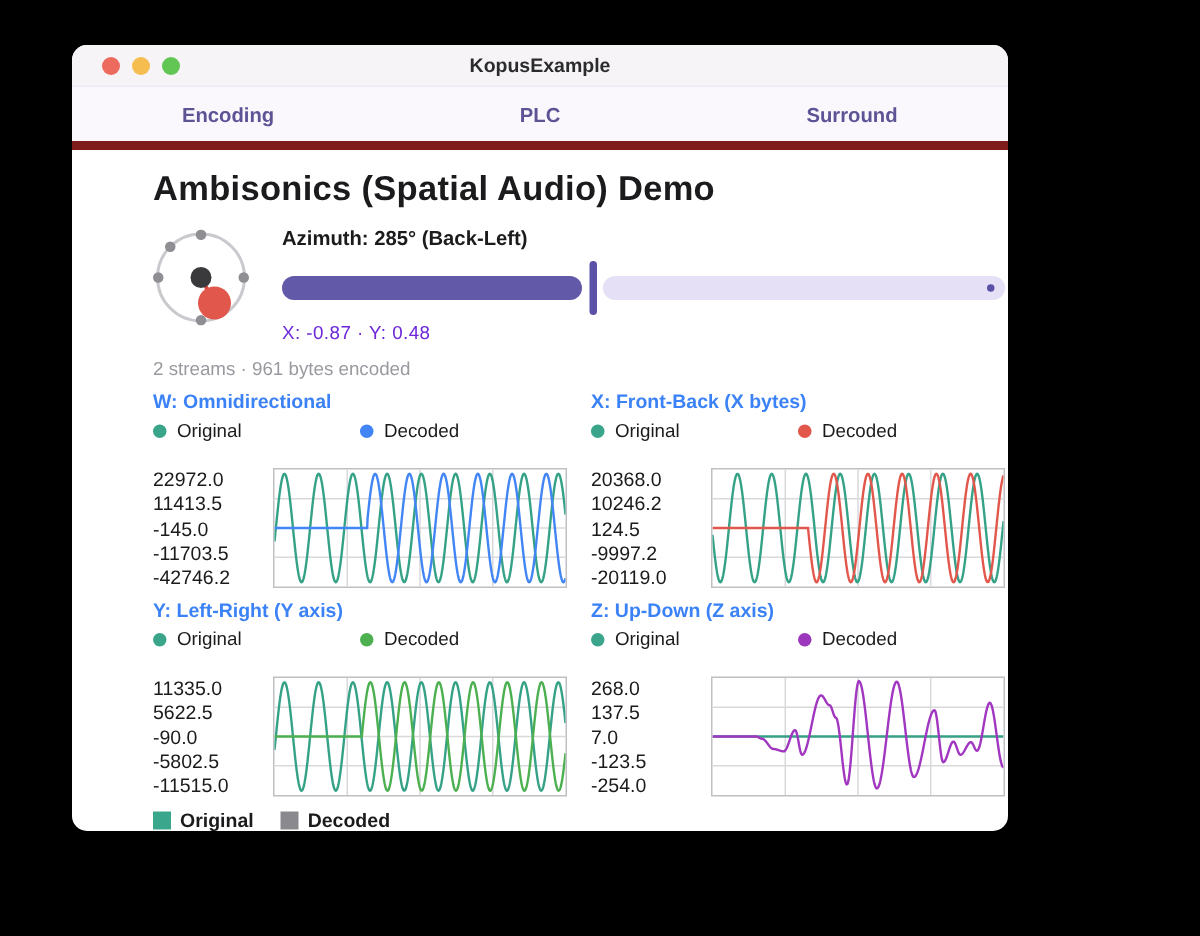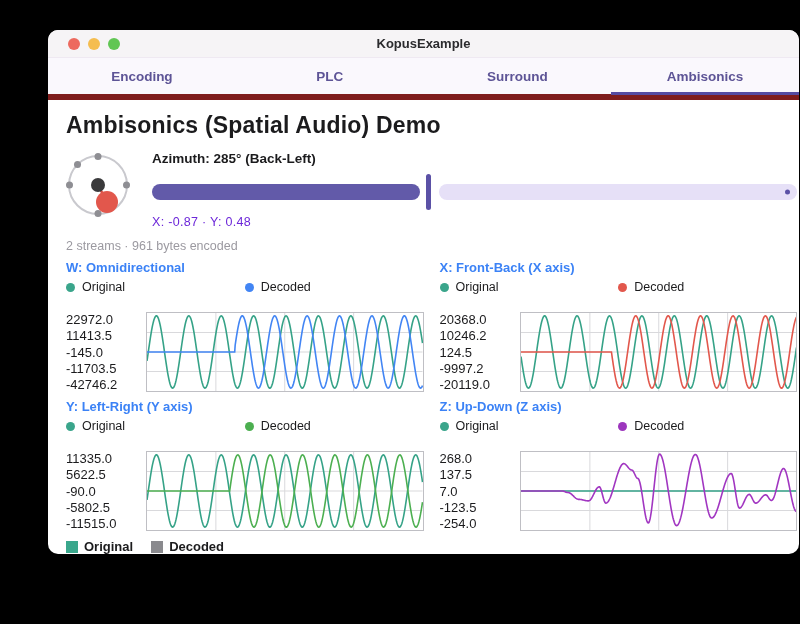--- a/index.html
+++ b/index.html
@@ -1,32 +1,32 @@
 <!DOCTYPE html>
 <html><head>
 <meta charset="utf-8">
 <style>
   * { margin:0; padding:0; box-sizing:border-box; }
   html,body { width:800px; height:624px; background:#000; font-family:"Liberation Sans",sans-serif; }
   .window {
-    position:absolute; left:48px; top:30px; width:751px; height:524px;
+    position:absolute; left:48px; top:30px; width:624px; height:524px;
     background:#fff; border-radius:10px; overflow:hidden;
     box-shadow:0 18px 50px rgba(0,0,0,.65);
   }
   
   .titlebar { height:28px; background:#f6f4f6; border-bottom:1px solid #efe9f2; display:flex; align-items:center; justify-content:center; position:relative; }
   .lights { position:absolute; left:20px; top:0; bottom:0; display:flex; align-items:center; gap:8px; }
   .light { width:12px; height:12px; border-radius:50%; }
   .win-title { font-size:13px; font-weight:bold; color:#2b2b2e; }
   
   .tabbar { height:42px; background:#faf8fd; border-bottom:6px solid #7f1d1d; display:flex; }
   .tab { flex:1; display:flex; align-items:center; justify-content:center; font-size:13.5px; font-weight:bold; color:#5d5496; position:relative; cursor:pointer; }
   .tab.active::after { content:""; position:absolute; left:0; right:0; bottom:-1px; height:3px; background:#554ba2; }
   
-  .content { padding:12px 2px 0 18px; }
+  .content { padding:12px 2px 0 18px;margin-left:36px; }
   .page-title { font-size:23px; font-weight:bold; color:#1b1b1d; margin-bottom:12px; letter-spacing:.2px; }
   .azimuth-row { display:flex; gap:22px; align-items:flex-start; }
   .dial { width:64px; height:64px; position:relative; margin-top:2px; flex:0 0 64px; }
   .dial svg { position:absolute; inset:0; }
   .slider-col { flex:1; min-width:0; }
   .azimuth-label { font-size:13.5px; font-weight:bold; color:#1b1b1d; margin-bottom:8px; }
   .slider { position:relative; height:36px; }
   .slider-fill   { position:absolute; left:0; top:50%; transform:translateY(-50%); height:16px; border-radius:8px; background:#625aa9; }
   .slider-handle { position:absolute; top:0; bottom:0; width:5px; border-radius:3px; background:#5b51a6; }
   .slider-track  { position:absolute; right:0; top:50%; transform:translateY(-50%); height:16px; border-radius:8px; background:#e6e0f7; }
@@ -66,23 +66,20 @@
   <div class="tabbar">
     <div class="tab">
         <span>Encoding</span>
       </div>
     <div class="tab">
         <span>PLC</span>
       </div>
     <div class="tab">
         <span>Surround</span>
       </div>
-    <div class="tab active">
-        <span>Ambisonics</span>
-      </div>
   </div>
 
   <div class="content">
     <div class="page-title">Ambisonics (Spatial Audio) Demo</div>
 
     <div class="azimuth-row">
       <div class="dial">
         <svg viewBox="0 0 64 64">
           <circle cx="32" cy="32" r="29" fill="none" stroke="#c9c9ce" stroke-width="2"></circle>
           <circle cx="32" cy="3.5" r="3.5" fill="#8e8e93"></circle>
@@ -141,21 +138,21 @@
                 <line x1="0" x2="300" y1="40" y2="40" stroke="#d9d9dc" vector-effect="non-scaling-stroke"></line>
                 <line x1="0" x2="300" y1="60" y2="60" stroke="#d9d9dc" vector-effect="non-scaling-stroke"></line>
                 <path d="M0.00 49.21L0.50 45.99L1.00 42.71L1.50 39.42L2.00 36.13L2.50 32.87L3.00 29.66L3.50 26.54L4.00 23.53L4.50 20.64L5.00 17.91L5.50 15.35L6.00 12.99L6.50 10.84L7.00 8.93L7.50 7.26L8.00 5.84L8.50 4.70L9.00 3.84L9.50 3.27L10.00 2.98L10.50 2.99L11.00 3.29L11.50 3.89L12.00 4.76L12.50 5.92L13.00 7.35L13.50 9.03L14.00 10.96L14.50 13.12L15.00 15.50L15.50 18.07L16.00 20.81L16.50 23.70L17.00 26.72L17.50 29.85L18.00 33.06L18.50 36.32L19.00 39.61L19.50 42.91L20.00 46.18L20.50 49.40L21.00 52.55L21.50 55.60L22.00 58.52L22.50 61.30L23.00 63.91L23.50 66.34L24.00 68.55L24.50 70.53L25.00 72.28L25.50 73.77L26.00 74.99L26.50 75.93L27.00 76.59L27.50 76.96L28.00 77.04L28.50 76.83L29.00 76.32L29.50 75.52L30.00 74.45L30.50 73.10L31.00 71.49L31.50 69.63L32.00 67.53L32.50 65.22L33.00 62.71L33.50 60.02L34.00 57.17L34.50 54.18L35.00 51.08L35.50 47.89L36.00 44.64L36.50 41.36L37.00 38.06L37.50 34.78L38.00 31.54L38.50 28.37L39.00 25.29L39.50 22.32L40.00 19.50L40.50 16.83L41.00 14.36L41.50 12.08L42.00 10.03L42.50 8.21L43.00 6.64L43.50 5.34L44.00 4.31L44.50 3.57L45.00 3.11L45.50 2.95L46.00 3.08L46.50 3.50L47.00 4.21L47.50 5.21L48.00 6.48L48.50 8.01L49.00 9.80L49.50 11.83L50.00 14.08L50.50 16.53L51.00 19.17L51.50 21.98L52.00 24.93L52.50 28.00L53.00 31.16L53.50 34.40L54.00 37.67L54.50 40.97L55.00 44.26L55.50 47.51L56.00 50.71L56.50 53.82L57.00 56.82L57.50 59.69L58.00 62.40L58.50 64.94L59.00 67.27L59.50 69.39L60.00 71.28L60.50 72.92L61.00 74.30L61.50 75.41L62.00 76.24L62.50 76.78L63.00 77.03L63.50 76.99L64.00 76.65L64.50 76.03L65.00 75.11L65.50 73.93L66.00 72.47L66.50 70.75L67.00 68.79L67.50 66.61L68.00 64.21L68.50 61.62L69.00 58.86L69.50 55.95L70.00 52.91L70.50 49.78L71.00 46.56L71.50 43.29L72.00 40.00L72.50 36.71L73.00 33.44L73.50 30.22L74.00 27.09L74.50 24.05L75.00 21.14L75.50 18.38L76.00 15.79L76.50 13.39L77.00 11.21L77.50 9.25L78.00 7.53L78.50 6.07L79.00 4.89L79.50 3.97L80.00 3.35L80.50 3.01L81.00 2.97L81.50 3.22L82.00 3.76L82.50 4.59L83.00 5.70L83.50 7.08L84.00 8.72L84.50 10.61L85.00 12.73L85.50 15.06L86.00 17.60L86.50 20.31L87.00 23.18L87.50 26.18L88.00 29.29L88.50 32.49L89.00 35.74L89.50 39.03L90.00 42.33L90.50 45.60L91.00 48.84L91.50 52.00L92.00 55.07L92.50 58.02L93.00 60.83L93.50 63.47L94.00 65.92L94.50 68.17L95.00 70.20L95.50 71.99L96.00 73.52L96.50 74.79L97.00 75.79L97.50 76.50L98.00 76.92L98.50 77.05L99.00 76.89L99.50 76.43L100.00 75.69L100.50 74.66L101.00 73.36L101.50 71.79L102.00 69.97L102.50 67.92L103.00 65.64L103.50 63.17L104.00 60.50L104.50 57.68L105.00 54.71L105.50 51.63L106.00 48.46L106.50 45.22L107.00 41.94L107.50 38.64L108.00 35.36L108.50 32.11L109.00 28.92L109.50 25.82L110.00 22.83L110.50 19.98L111.00 17.29L111.50 14.78L112.00 12.47L112.50 10.37L113.00 8.51L113.50 6.90L114.00 5.55L114.50 4.48L115.00 3.68L115.50 3.17L116.00 2.96L116.50 3.04L117.00 3.41L117.50 4.07L118.00 5.01L118.50 6.23L119.00 7.72L119.50 9.47L120.00 11.45L120.50 13.66L121.00 16.09L121.50 18.70L122.00 21.47L122.50 24.40L123.00 27.45L123.50 30.60L124.00 33.82L124.50 37.09L125.00 40.39L125.50 43.68L126.00 46.94L126.50 50.15L127.00 53.28L127.50 56.30L128.00 59.19L128.50 61.93L129.00 64.50L129.50 66.88L130.00 69.04L130.50 70.97L131.00 72.65L131.50 74.08L132.00 75.24L132.50 76.11L133.00 76.71L133.50 77.01L134.00 77.02L134.50 76.73L135.00 76.16L135.50 75.30L136.00 74.16L136.50 72.74L137.00 71.07L137.50 69.16L138.00 67.01L138.50 64.65L139.00 62.09L139.50 59.36L140.00 56.47L140.50 53.46L141.00 50.34L141.50 47.13L142.00 43.87L142.50 40.58L143.00 37.29L143.50 34.01L144.00 30.79L144.50 27.63L145.00 24.58L145.50 21.64L146.00 18.86L146.50 16.23L147.00 13.80L147.50 11.58L148.00 9.58L148.50 7.82L149.00 6.31L149.50 5.08L150.00 4.11L150.50 3.44L151.00 3.05L151.50 2.95L152.00 3.15L152.50 3.64L153.00 4.42L153.50 5.48L154.00 6.81L154.50 8.41L155.00 10.26L155.50 12.34L156.00 14.64L156.50 17.14L157.00 19.82L157.50 22.66L158.00 25.64L158.50 28.74L159.00 31.92L159.50 35.16L160.00 38.45L160.50 41.75L161.00 45.03L161.50 48.27L162.00 51.45L162.50 54.54L163.00 57.51L163.50 60.34L164.00 63.01L164.50 65.50L165.00 67.79L165.50 69.86L166.00 71.69L166.50 73.27L167.00 74.59L167.50 75.63L168.00 76.39L168.50 76.87L169.00 77.05L169.50 76.94L170.00 76.53L170.50 75.84L171.00 74.86L171.50 73.61L172.00 72.09L172.50 70.31L173.00 68.30L173.50 66.06L174.00 63.62L174.50 60.99L175.00 58.19L175.50 55.25L176.00 52.18L176.50 49.03L177.00 45.80L177.50 42.52L178.00 39.22L178.50 35.93L179.00 32.68L179.50 29.48L180.00 26.36L180.50 23.35L181.00 20.48L181.50 17.75L182.00 15.21L182.50 12.86L183.00 10.72L183.50 8.82L184.00 7.17L184.50 5.77L185.00 4.65L185.50 3.80L186.00 3.24L186.50 2.97L187.00 3.00L187.50 3.32L188.00 3.93L188.50 4.82L189.00 6.00L189.50 7.44L190.00 9.14L190.50 11.09L191.00 13.26L191.50 15.64L192.00 18.22L192.50 20.97L193.00 23.87L193.50 26.90L194.00 30.04L194.50 33.25L195.00 36.51L195.50 39.81L196.00 43.10L196.50 46.37L197.00 49.59L197.50 52.73L198.00 55.78L198.50 58.69L199.00 61.46L199.50 64.06L200.00 66.47L200.50 68.67L201.00 70.64L201.50 72.37L202.00 73.85L202.50 75.05L203.00 75.98L203.50 76.62L204.00 76.98L204.50 77.04L205.00 76.80L205.50 76.28L206.00 75.47L206.50 74.38L207.00 73.01L207.50 71.39L208.00 69.51L208.50 67.40L209.00 65.08L209.50 62.55L210.00 59.85L210.50 56.99L211.00 54.00L211.50 50.89L212.00 47.70L212.50 44.45L213.00 41.16L213.50 37.87L214.00 34.59L214.50 31.35L215.00 28.18L215.50 25.11L216.00 22.15L216.50 19.34L217.00 16.68L217.50 14.22L218.00 11.95L218.50 9.91L219.00 8.11L219.50 6.56L220.00 5.27L220.50 4.26L221.00 3.54L221.50 3.10L222.00 2.95L222.50 3.10L223.00 3.54L223.50 4.26L224.00 5.27L224.50 6.56L225.00 8.11L225.50 9.91L226.00 11.95L226.50 14.22L227.00 16.68L227.50 19.34L228.00 22.15L228.50 25.11L229.00 28.18L229.50 31.35L230.00 34.59L230.50 37.87L231.00 41.16L231.50 44.45L232.00 47.70L232.50 50.89L233.00 54.00L233.50 56.99L234.00 59.85L234.50 62.55L235.00 65.08L235.50 67.40L236.00 69.51L236.50 71.39L237.00 73.01L237.50 74.38L238.00 75.47L238.50 76.28L239.00 76.80L239.50 77.04L240.00 76.98L240.50 76.62L241.00 75.98L241.50 75.05L242.00 73.85L242.50 72.37L243.00 70.64L243.50 68.67L244.00 66.47L244.50 64.06L245.00 61.46L245.50 58.69L246.00 55.78L246.50 52.73L247.00 49.59L247.50 46.37L248.00 43.10L248.50 39.81L249.00 36.51L249.50 33.25L250.00 30.04L250.50 26.90L251.00 23.87L251.50 20.97L252.00 18.22L252.50 15.64L253.00 13.26L253.50 11.09L254.00 9.14L254.50 7.44L255.00 6.00L255.50 4.82L256.00 3.93L256.50 3.32L257.00 3.00L257.50 2.97L258.00 3.24L258.50 3.80L259.00 4.65L259.50 5.77L260.00 7.17L260.50 8.82L261.00 10.72L261.50 12.86L262.00 15.21L262.50 17.75L263.00 20.48L263.50 23.35L264.00 26.36L264.50 29.48L265.00 32.68L265.50 35.93L266.00 39.22L266.50 42.52L267.00 45.80L267.50 49.03L268.00 52.18L268.50 55.25L269.00 58.19L269.50 60.99L270.00 63.62L270.50 66.06L271.00 68.30L271.50 70.31L272.00 72.09L272.50 73.61L273.00 74.86L273.50 75.84L274.00 76.53L274.50 76.94L275.00 77.05L275.50 76.87L276.00 76.39L276.50 75.63L277.00 74.59L277.50 73.27L278.00 71.69L278.50 69.86L279.00 67.79L279.50 65.50L280.00 63.01L280.50 60.34L281.00 57.51L281.50 54.54L282.00 51.45L282.50 48.27L283.00 45.03L283.50 41.75L284.00 38.45L284.50 35.16L285.00 31.92L285.50 28.74L286.00 25.64L286.50 22.66L287.00 19.82L287.50 17.14L288.00 14.64L288.50 12.34L289.00 10.26L289.50 8.41L290.00 6.81L290.50 5.48L291.00 4.42L291.50 3.64L292.00 3.15L292.50 2.95L293.00 3.05L293.50 3.44L294.00 4.11L294.50 5.08L295.00 6.31L295.50 7.82L296.00 9.58L296.50 11.58L297.00 13.80L297.50 16.23L298.00 18.86L298.50 21.64L299.00 24.58L299.50 27.63L300.00 30.79" fill="none" stroke="#35a287" stroke-width="1.6" vector-effect="non-scaling-stroke"></path>
                 <path d="M0.00 40.00L0.50 40.00L1.00 40.00L1.50 40.00L2.00 40.00L2.50 40.00L3.00 40.00L3.50 40.00L4.00 40.00L4.50 40.00L5.00 40.00L5.50 40.00L6.00 40.00L6.50 40.00L7.00 40.00L7.50 40.00L8.00 40.00L8.50 40.00L9.00 40.00L9.50 40.00L10.00 40.00L10.50 40.00L11.00 40.00L11.50 40.00L12.00 40.00L12.50 40.00L13.00 40.00L13.50 40.00L14.00 40.00L14.50 40.00L15.00 40.00L15.50 40.00L16.00 40.00L16.50 40.00L17.00 40.00L17.50 40.00L18.00 40.00L18.50 40.00L19.00 40.00L19.50 40.00L20.00 40.00L20.50 40.00L21.00 40.00L21.50 40.00L22.00 40.00L22.50 40.00L23.00 40.00L23.50 40.00L24.00 40.00L24.50 40.00L25.00 40.00L25.50 40.00L26.00 40.00L26.50 40.00L27.00 40.00L27.50 40.00L28.00 40.00L28.50 40.00L29.00 40.00L29.50 40.00L30.00 40.00L30.50 40.00L31.00 40.00L31.50 40.00L32.00 40.00L32.50 40.00L33.00 40.00L33.50 40.00L34.00 40.00L34.50 40.00L35.00 40.00L35.50 40.00L36.00 40.00L36.50 40.00L37.00 40.00L37.50 40.00L38.00 40.00L38.50 40.00L39.00 40.00L39.50 40.00L40.00 40.00L40.50 40.00L41.00 40.00L41.50 40.00L42.00 40.00L42.50 40.00L43.00 40.00L43.50 40.00L44.00 40.00L44.50 40.00L45.00 40.00L45.50 40.00L46.00 40.00L46.50 40.00L47.00 40.00L47.50 40.00L48.00 40.00L48.50 40.00L49.00 40.00L49.50 40.00L50.00 40.00L50.50 40.00L51.00 40.00L51.50 40.00L52.00 40.00L52.50 40.00L53.00 40.00L53.50 40.00L54.00 40.00L54.50 40.00L55.00 40.00L55.50 40.00L56.00 40.00L56.50 40.00L57.00 40.00L57.50 40.00L58.00 40.00L58.50 40.00L59.00 40.00L59.50 40.00L60.00 40.00L60.50 40.00L61.00 40.00L61.50 40.00L62.00 40.00L62.50 40.00L63.00 40.00L63.50 40.00L64.00 40.00L64.50 40.00L65.00 40.00L65.50 40.00L66.00 40.00L66.50 40.00L67.00 40.00L67.50 40.00L68.00 40.00L68.50 40.00L69.00 40.00L69.50 40.00L70.00 40.00L70.50 40.00L71.00 40.00L71.50 40.00L72.00 40.00L72.50 40.00L73.00 40.00L73.50 40.00L74.00 40.00L74.50 40.00L75.00 40.00L75.50 40.00L76.00 40.00L76.50 40.00L77.00 40.00L77.50 40.00L78.00 40.00L78.50 40.00L79.00 40.00L79.50 40.00L80.00 40.00L80.50 40.00L81.00 40.00L81.50 40.00L82.00 40.00L82.50 40.00L83.00 40.00L83.50 40.00L84.00 40.00L84.50 40.00L85.00 40.00L85.50 40.00L86.00 40.00L86.50 40.00L87.00 40.00L87.50 40.00L88.00 40.00L88.50 40.00L89.00 40.00L89.50 40.00L90.00 40.00L90.50 40.00L91.00 40.00L91.50 40.00L92.00 40.00L92.50 40.00L93.00 40.00L93.50 40.00L94.00 40.00L94.50 40.00L95.00 40.00L95.50 40.00L96.00 33.06L96.50 29.85L97.00 26.72L97.50 23.70L98.00 20.81L98.50 18.07L99.00 15.50L99.50 13.12L100.00 10.96L100.50 9.03L101.00 7.35L101.50 5.92L102.00 4.76L102.50 3.89L103.00 3.29L103.50 2.99L104.00 2.98L104.50 3.27L105.00 3.84L105.50 4.70L106.00 5.84L106.50 7.26L107.00 8.93L107.50 10.84L108.00 12.99L108.50 15.35L109.00 17.91L109.50 20.64L110.00 23.53L110.50 26.54L111.00 29.66L111.50 32.87L112.00 36.13L112.50 39.42L113.00 42.71L113.50 45.99L114.00 49.21L114.50 52.37L115.00 55.42L115.50 58.36L116.00 61.14L116.50 63.77L117.00 66.20L117.50 68.42L118.00 70.42L118.50 72.18L119.00 73.69L119.50 74.92L120.00 75.89L120.50 76.56L121.00 76.95L121.50 77.05L122.00 76.85L122.50 76.36L123.00 75.58L123.50 74.52L124.00 73.19L124.50 71.59L125.00 69.74L125.50 67.66L126.00 65.36L126.50 62.86L127.00 60.18L127.50 57.34L128.00 54.36L128.50 51.26L129.00 48.08L129.50 44.84L130.00 41.55L130.50 38.25L131.00 34.97L131.50 31.73L132.00 28.55L132.50 25.46L133.00 22.49L133.50 19.66L134.00 16.99L134.50 14.50L135.00 12.21L135.50 10.14L136.00 8.31L136.50 6.73L137.00 5.41L137.50 4.37L138.00 3.61L138.50 3.13L139.00 2.95L139.50 3.06L140.00 3.47L140.50 4.16L141.00 5.14L141.50 6.39L142.00 7.91L142.50 9.69L143.00 11.70L143.50 13.94L144.00 16.38L144.50 19.01L145.00 21.81L145.50 24.75L146.00 27.82L146.50 30.97L147.00 34.20L147.50 37.48L148.00 40.78L148.50 44.07L149.00 47.32L149.50 50.52L150.00 53.64L150.50 56.65L151.00 59.52L151.50 62.25L152.00 64.79L152.50 67.14L153.00 69.28L153.50 71.18L154.00 72.83L154.50 74.23L155.00 75.35L155.50 76.20L156.00 76.76L156.50 77.03L157.00 77.00L157.50 76.68L158.00 76.07L158.50 75.18L159.00 74.00L159.50 72.56L160.00 70.86L160.50 68.91L161.00 66.74L161.50 64.36L162.00 61.78L162.50 59.03L163.00 56.13L163.50 53.10L164.00 49.96L164.50 46.75L165.00 43.49L165.50 40.19L166.00 36.90L166.50 33.63L167.00 30.41L167.50 27.27L168.00 24.22L168.50 21.31L169.00 18.54L169.50 15.94L170.00 13.53L170.50 11.33L171.00 9.36L171.50 7.63L172.00 6.15L172.50 4.95L173.00 4.02L173.50 3.38L174.00 3.02L174.50 2.96L175.00 3.20L175.50 3.72L176.00 4.53L176.50 5.62L177.00 6.99L177.50 8.61L178.00 10.49L178.50 12.60L179.00 14.92L179.50 17.45L180.00 20.15L180.50 23.01L181.00 26.00L181.50 29.11L182.00 32.30L182.50 35.55L183.00 38.84L183.50 42.13L184.00 45.41L184.50 48.65L185.00 51.82L185.50 54.89L186.00 57.85L186.50 60.66L187.00 63.32L187.50 65.78L188.00 68.05L188.50 70.09L189.00 71.89L189.50 73.44L190.00 74.73L190.50 75.74L191.00 76.46L191.50 76.90L192.00 77.05L192.50 76.90L193.00 76.46L193.50 75.74L194.00 74.73L194.50 73.44L195.00 71.89L195.50 70.09L196.00 68.05L196.50 65.78L197.00 63.32L197.50 60.66L198.00 57.85L198.50 54.89L199.00 51.82L199.50 48.65L200.00 45.41L200.50 42.13L201.00 38.84L201.50 35.55L202.00 32.30L202.50 29.11L203.00 26.00L203.50 23.01L204.00 20.15L204.50 17.45L205.00 14.92L205.50 12.60L206.00 10.49L206.50 8.61L207.00 6.99L207.50 5.62L208.00 4.53L208.50 3.72L209.00 3.20L209.50 2.96L210.00 3.02L210.50 3.38L211.00 4.02L211.50 4.95L212.00 6.15L212.50 7.63L213.00 9.36L213.50 11.33L214.00 13.53L214.50 15.94L215.00 18.54L215.50 21.31L216.00 24.22L216.50 27.27L217.00 30.41L217.50 33.63L218.00 36.90L218.50 40.19L219.00 43.49L219.50 46.75L220.00 49.96L220.50 53.10L221.00 56.13L221.50 59.03L222.00 61.78L222.50 64.36L223.00 66.74L223.50 68.91L224.00 70.86L224.50 72.56L225.00 74.00L225.50 75.18L226.00 76.07L226.50 76.68L227.00 77.00L227.50 77.03L228.00 76.76L228.50 76.20L229.00 75.35L229.50 74.23L230.00 72.83L230.50 71.18L231.00 69.28L231.50 67.14L232.00 64.79L232.50 62.25L233.00 59.52L233.50 56.65L234.00 53.64L234.50 50.52L235.00 47.32L235.50 44.07L236.00 40.78L236.50 37.48L237.00 34.20L237.50 30.97L238.00 27.82L238.50 24.75L239.00 21.81L239.50 19.01L240.00 16.38L240.50 13.94L241.00 11.70L241.50 9.69L242.00 7.91L242.50 6.39L243.00 5.14L243.50 4.16L244.00 3.47L244.50 3.06L245.00 2.95L245.50 3.13L246.00 3.61L246.50 4.37L247.00 5.41L247.50 6.73L248.00 8.31L248.50 10.14L249.00 12.21L249.50 14.50L250.00 16.99L250.50 19.66L251.00 22.49L251.50 25.46L252.00 28.55L252.50 31.73L253.00 34.97L253.50 38.25L254.00 41.55L254.50 44.84L255.00 48.08L255.50 51.26L256.00 54.36L256.50 57.34L257.00 60.18L257.50 62.86L258.00 65.36L258.50 67.66L259.00 69.74L259.50 71.59L260.00 73.19L260.50 74.52L261.00 75.58L261.50 76.36L262.00 76.85L262.50 77.05L263.00 76.95L263.50 76.56L264.00 75.89L264.50 74.92L265.00 73.69L265.50 72.18L266.00 70.42L266.50 68.42L267.00 66.20L267.50 63.77L268.00 61.14L268.50 58.36L269.00 55.42L269.50 52.37L270.00 49.21L270.50 45.99L271.00 42.71L271.50 39.42L272.00 36.13L272.50 32.87L273.00 29.66L273.50 26.54L274.00 23.53L274.50 20.64L275.00 17.91L275.50 15.35L276.00 12.99L276.50 10.84L277.00 8.93L277.50 7.26L278.00 5.84L278.50 4.70L279.00 3.84L279.50 3.27L280.00 2.98L280.50 2.99L281.00 3.29L281.50 3.89L282.00 4.76L282.50 5.92L283.00 7.35L283.50 9.03L284.00 10.96L284.50 13.12L285.00 15.50L285.50 18.07L286.00 20.81L286.50 23.70L287.00 26.72L287.50 29.85L288.00 33.06L288.50 36.32L289.00 39.61L289.50 42.91L290.00 46.18L290.50 49.40L291.00 52.55L291.50 55.60L292.00 58.53L292.50 61.30L293.00 63.91L293.50 66.34L294.00 68.55L294.50 70.53L295.00 72.28L295.50 73.77L296.00 74.99L296.50 75.93L297.00 76.59L297.50 76.96L298.00 77.04L298.50 76.83L299.00 76.32L299.50 75.52L300.00 74.45" fill="none" stroke="#4285f4" stroke-width="1.6" vector-effect="non-scaling-stroke"></path>
               </svg>
             </div>
         </div>
       </div>
 
       <div class="chart">
-        <div class="chart-title">X: Front-Back (X axis)</div>
+        <div class="chart-title">X: Front-Back (X bytes)</div>
         <div class="legend">
           <div class="legend-item">
               <span class="legend-dot" style="background: rgb(58, 165, 139);"></span>
               <span>Original</span>
             </div>
           <div class="legend-item">
               <span class="legend-dot" style="background: rgb(226, 87, 76);"></span>
               <span>Decoded</span>
             </div>
         </div>

